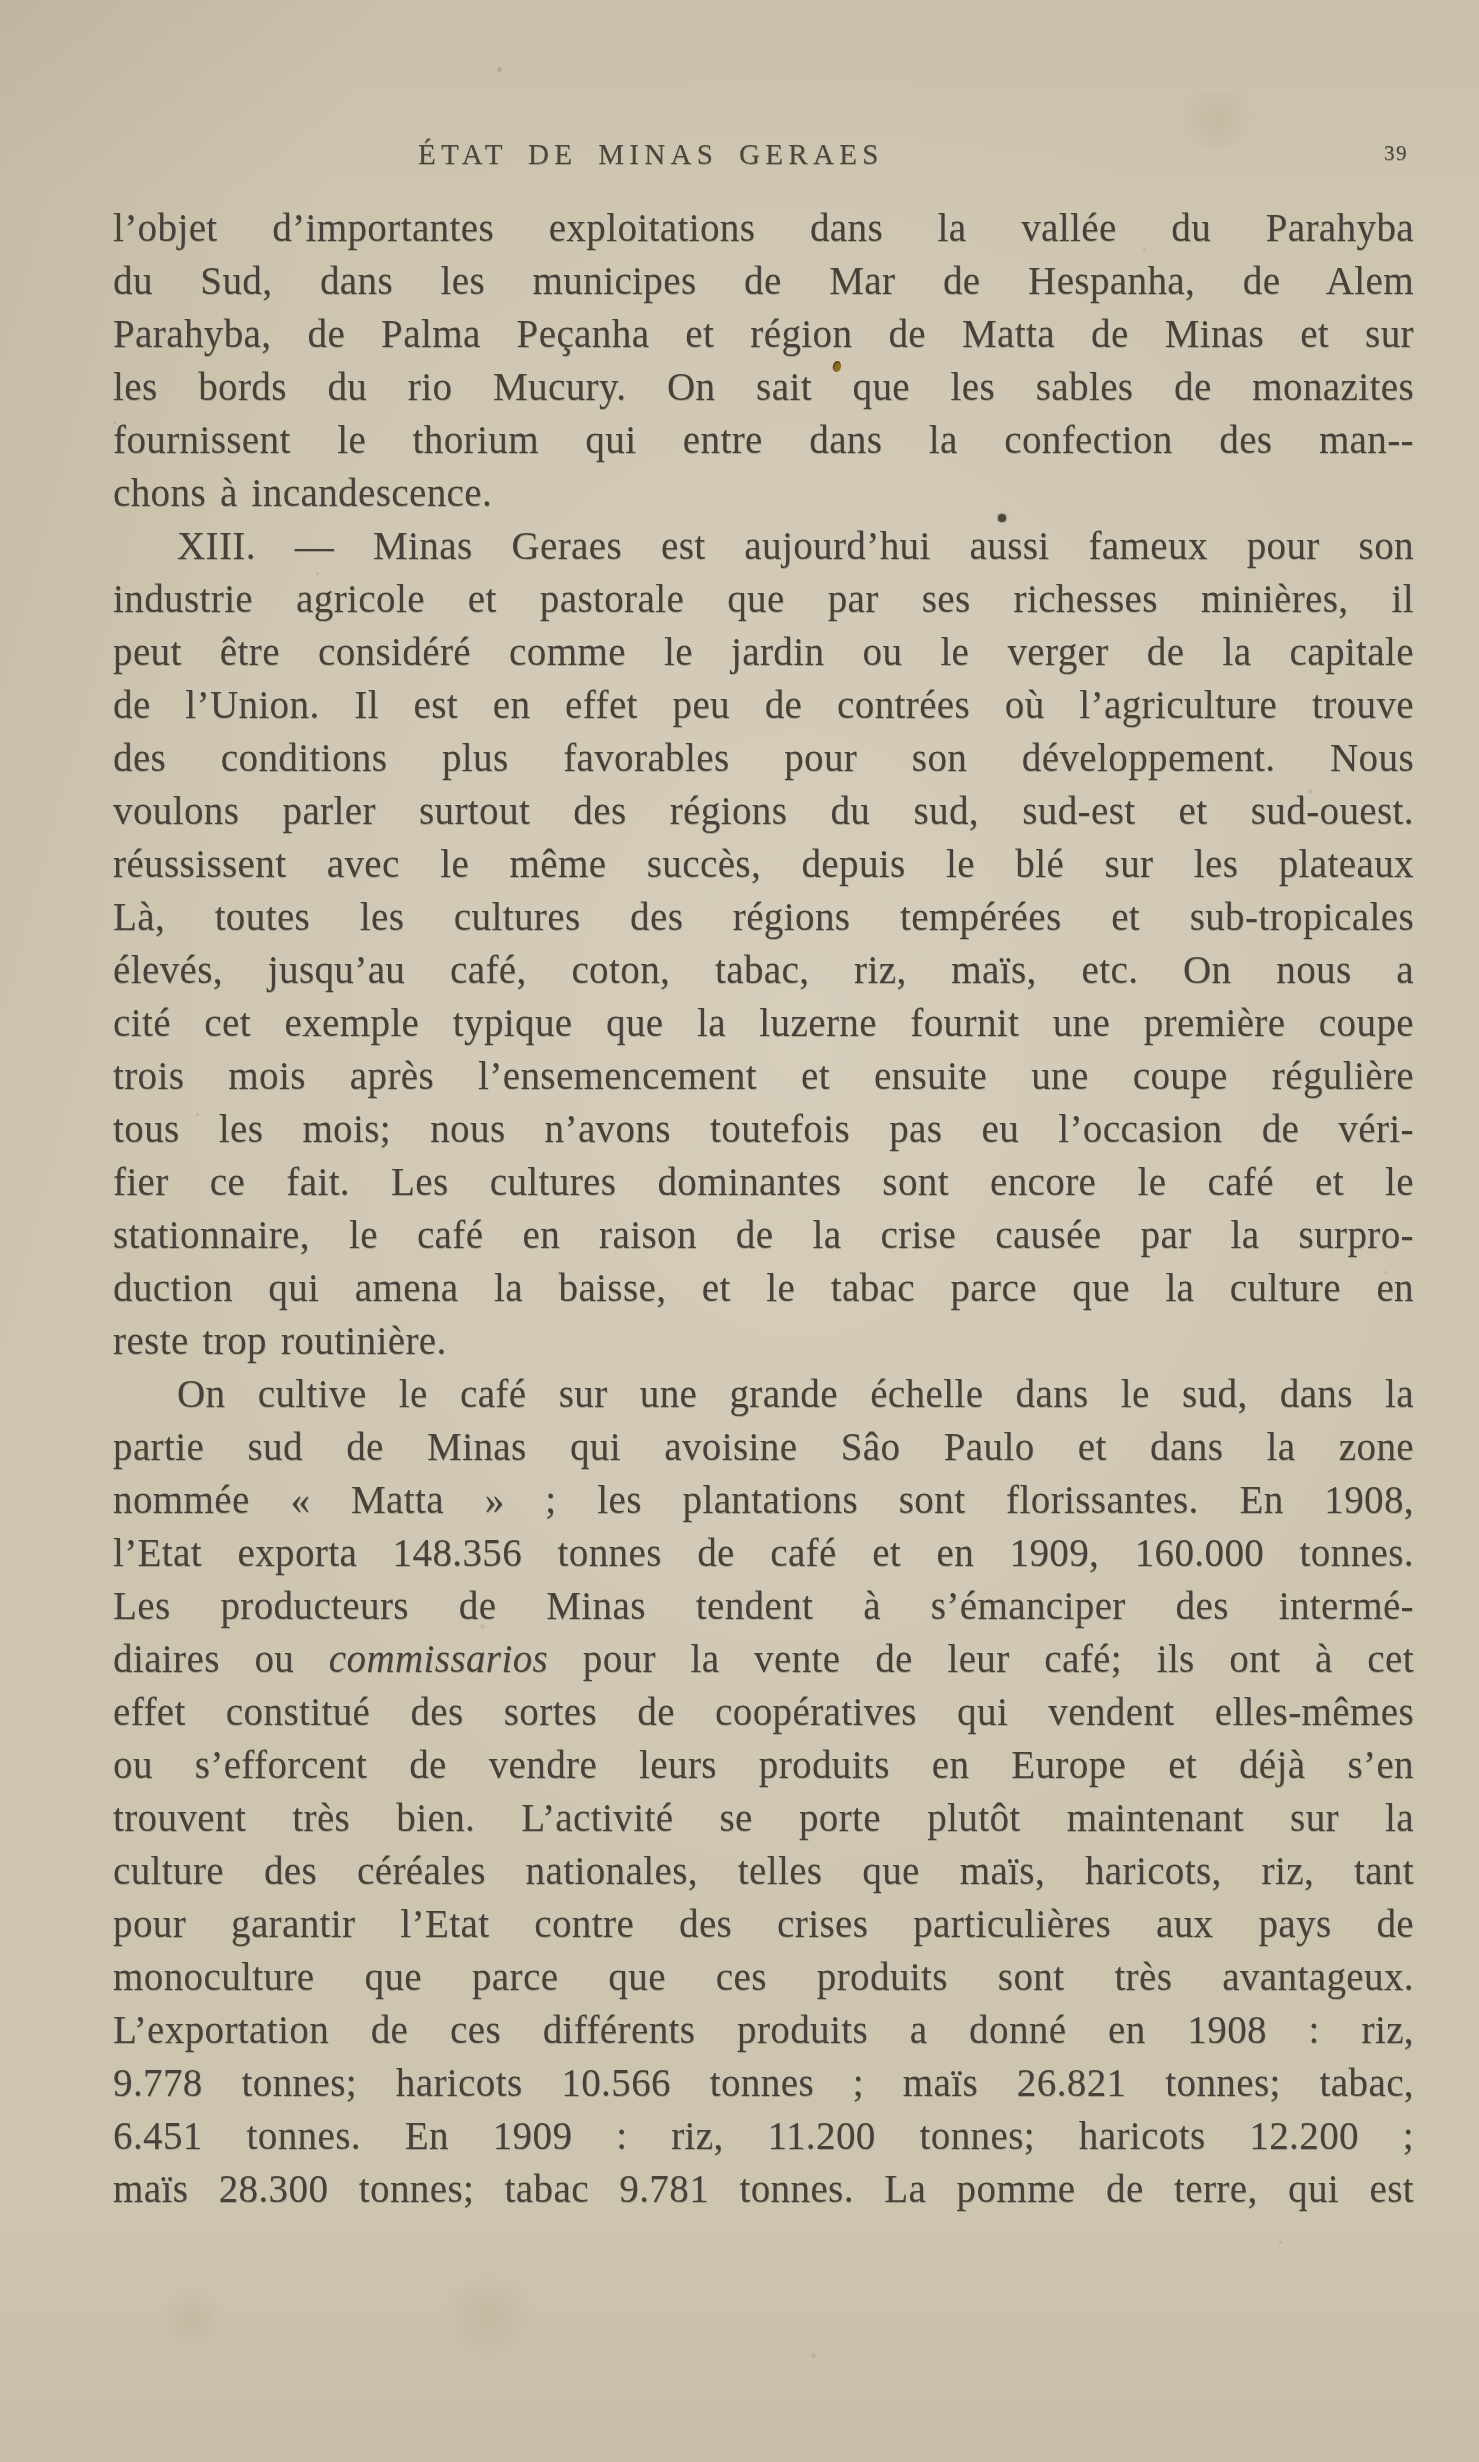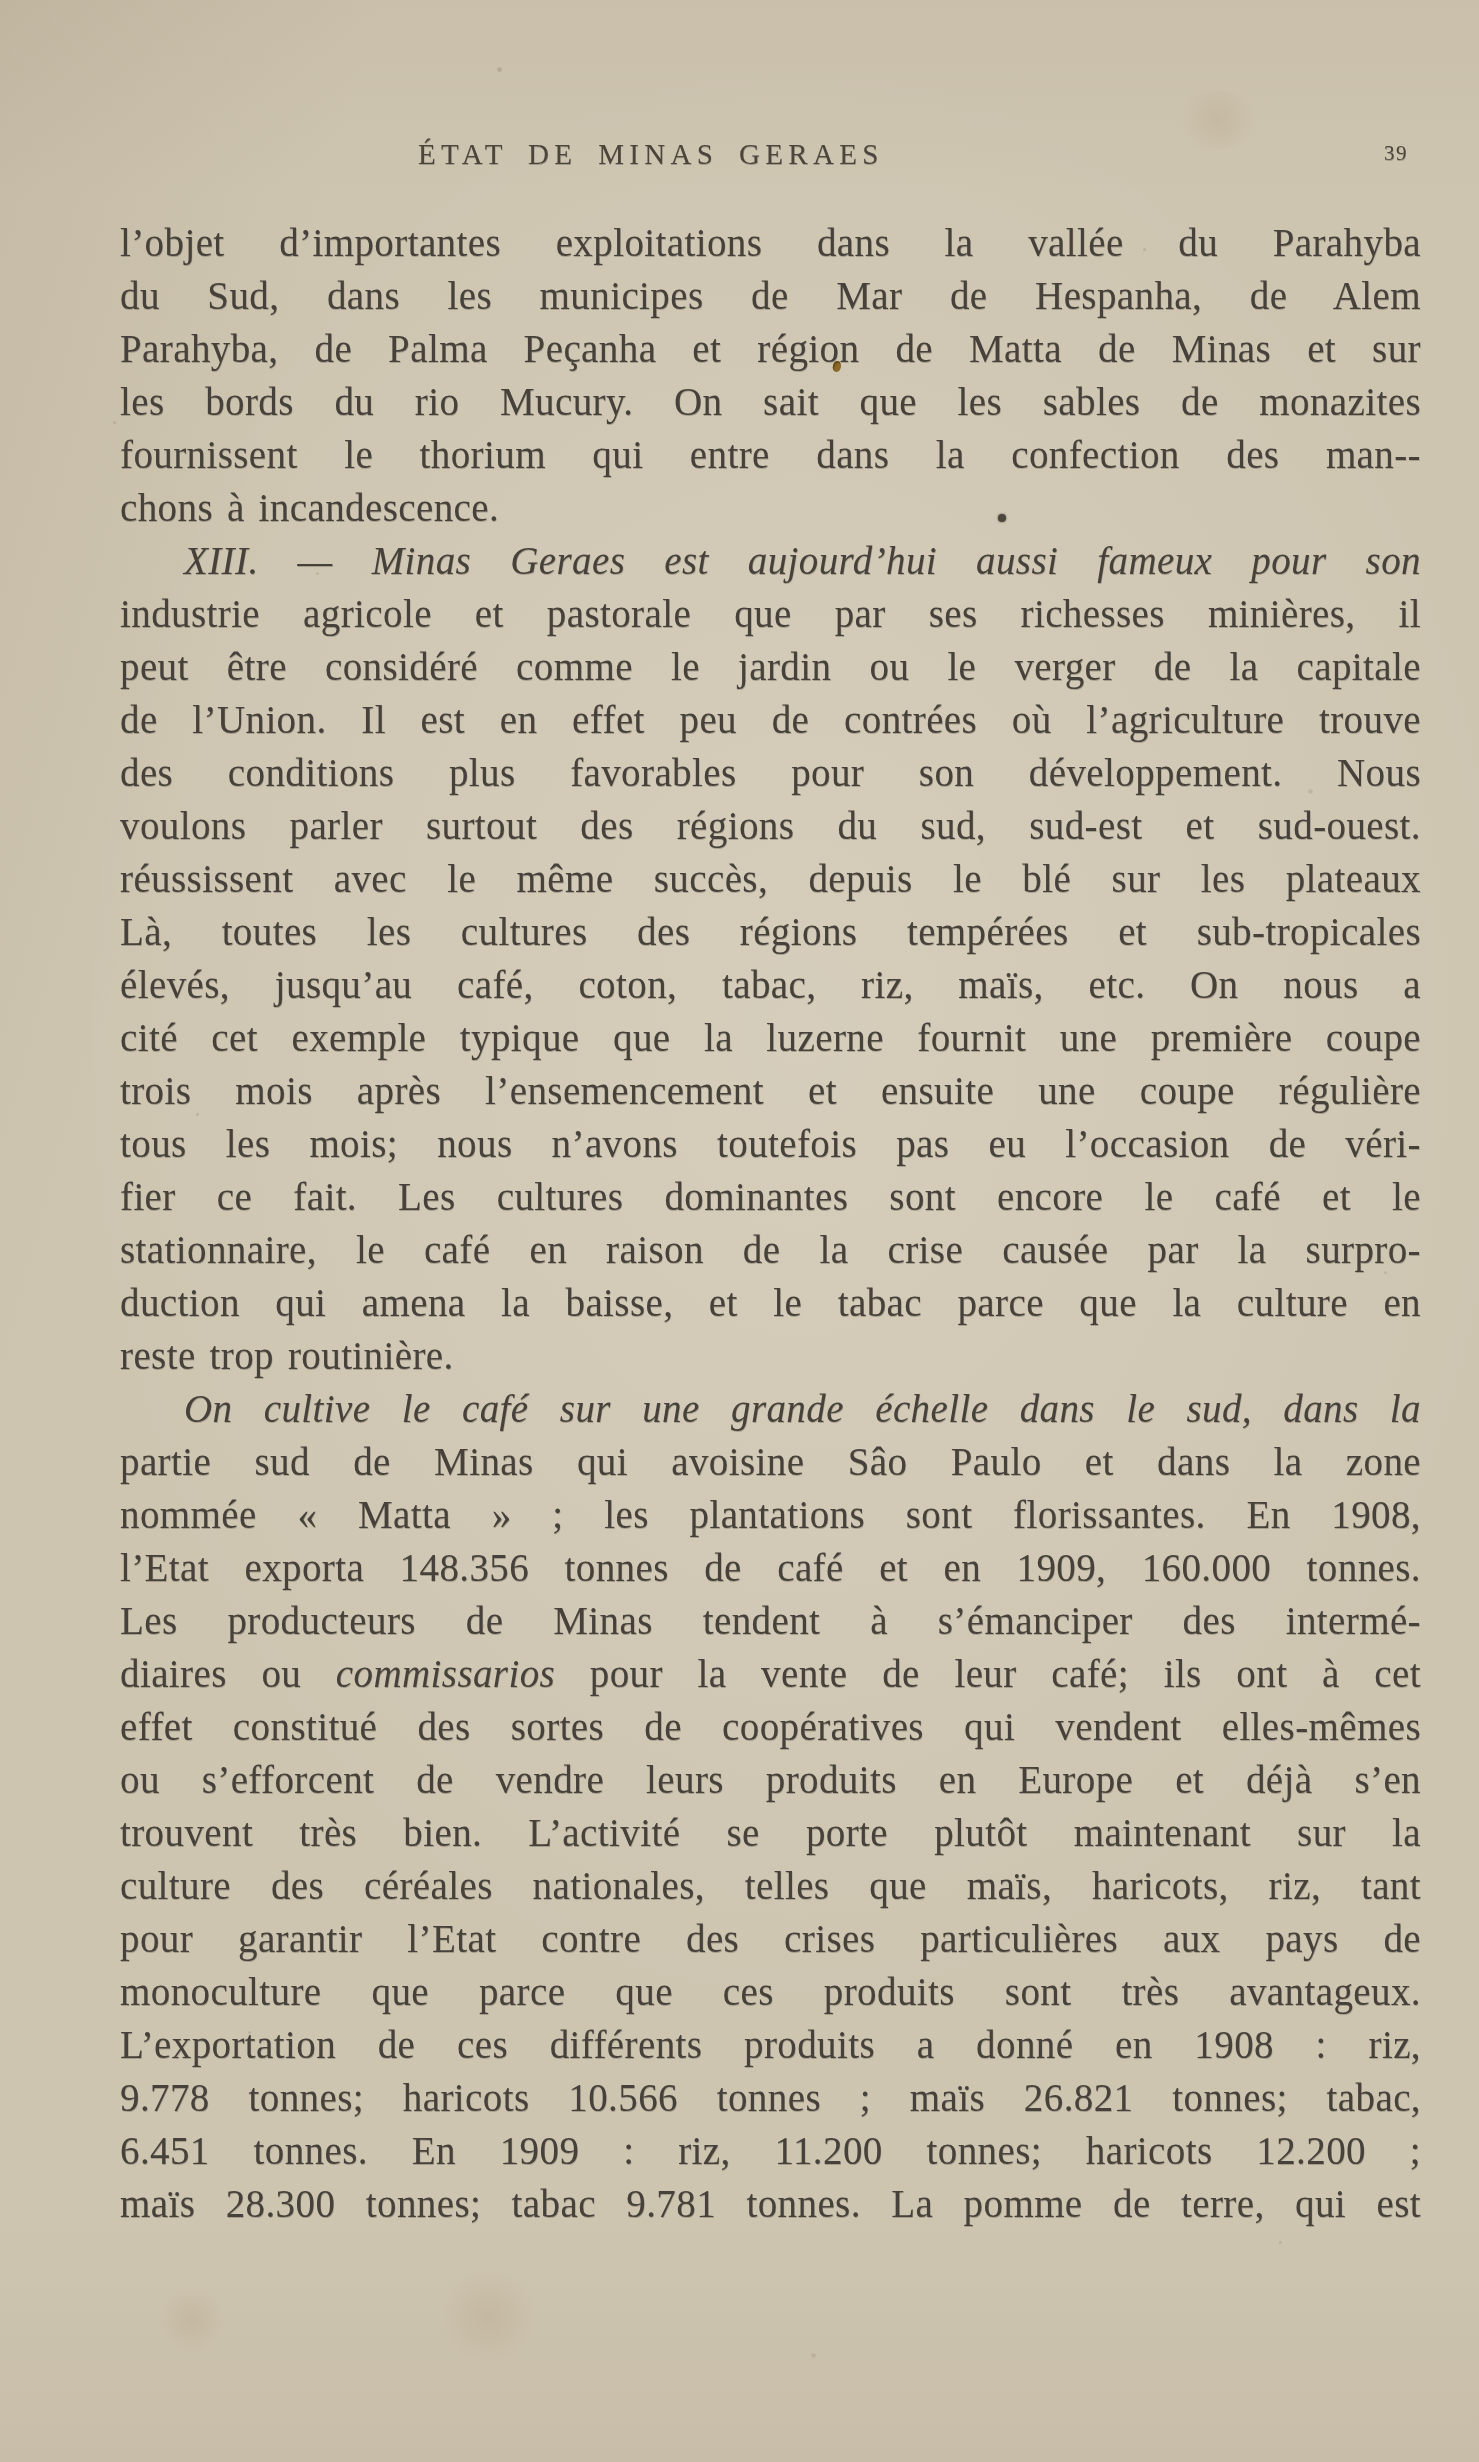--- a/index.html
+++ b/index.html
@@ -54,35 +54,34 @@
     text-shadow: 0.4px 0.6px 0.5px rgba(75,69,59,0.35);
     white-space: nowrap;
   }
   .page-number {
     position: absolute; left: 1384px; top: 135px;
     font-size: 21px; line-height: 36px; letter-spacing: 1.5px;
     color: #4b453b;
     text-shadow: 0.4px 0.6px 0.5px rgba(75,69,59,0.35);
   }
   #text-column {
-    position: absolute; left: 113px; top: 216px; width: 1301px;
+    position: absolute; left: 113px; top: 201px; width: 1301px;
     font-size: 39px; line-height: 53px;
     letter-spacing: 0.4px; word-spacing: 3.8px;
     color: #46413a;
     text-shadow: 0.5px 0.7px 0.5px rgba(70,62,50,0.30);
-    margin-left: 7px;
   }
   .line {
     height: 53px;
     text-align: justify;
     text-align-last: justify;
     white-space: nowrap;
   }
   .line.plast { text-align-last: left; }
-  .line.indent { text-indent: 64px; font-style: italic; }
+  .line.indent { text-indent: 64px; }
   .italic { font-style: italic; }
 
   .ink-dot {
     position: absolute; left: 998px; top: 514px; width: 7.5px; height: 7.5px;
     border-radius: 50%; background: #4d463c;
     box-shadow: 0 0 1.5px 0.8px rgba(77,70,60,0.4);
   }
   .orange-speck {
     position: absolute; left: 833px; top: 361px; width: 8.3px; height: 10.5px;
     border-radius: 50% 60% 50% 55%; background: #8d6a25;

